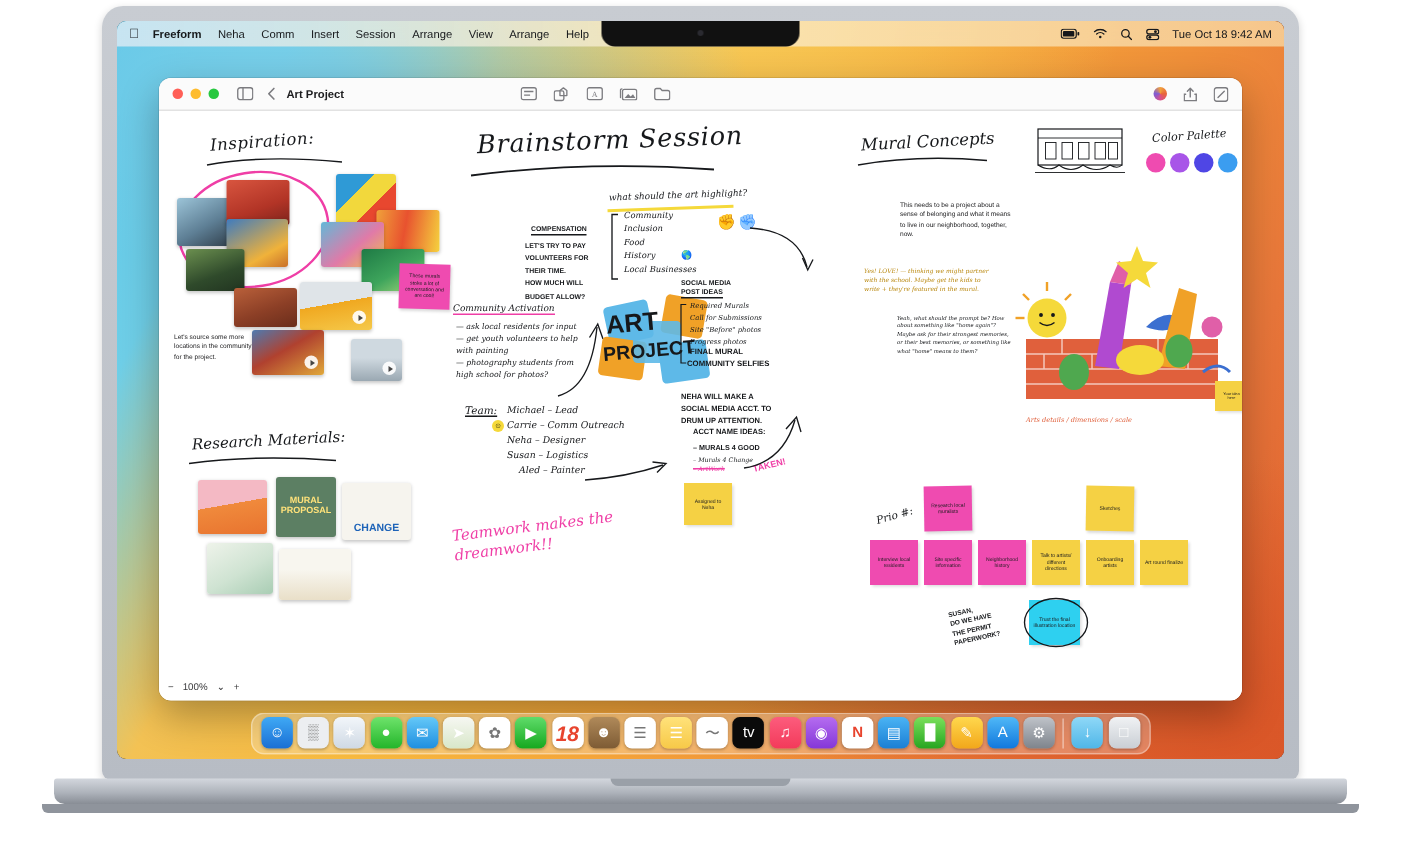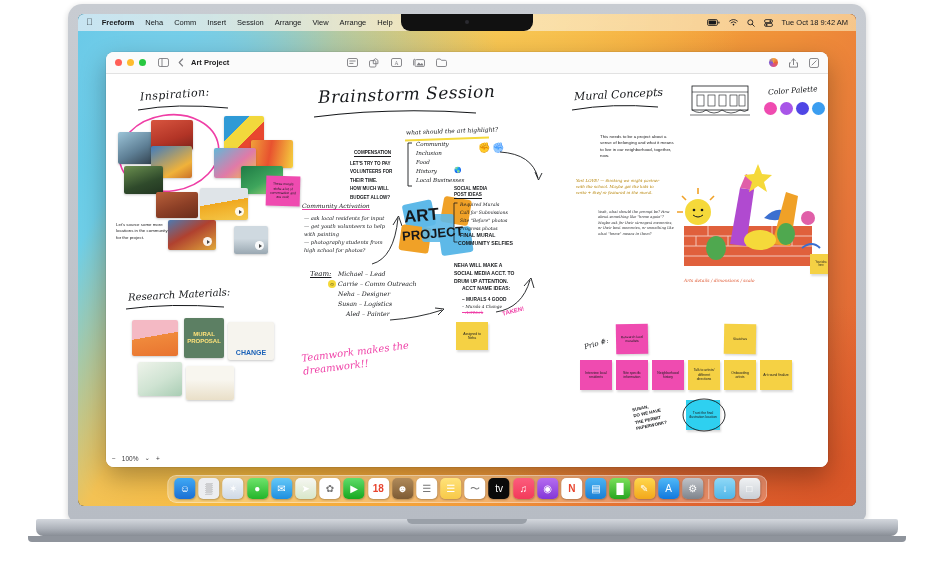--- a/index.html
+++ b/index.html
@@ -541,21 +541,21 @@
           <div class="app" style="background: linear-gradient(rgb(246, 247, 242), rgb(216, 231, 201));">
             <span>➤</span>
           </div>
           <div class="app" style="background: rgb(255, 255, 255);">
             <span style="color: rgb(119, 119, 119);">✿</span>
           </div>
           <div class="app" style="background: linear-gradient(rgb(95, 220, 106), rgb(22, 168, 31));">
             <span>▶</span>
           </div>
           <div class="app" style="background: rgb(255, 255, 255);">
-            <span style="color: rgb(232, 68, 46); font-size: 10px; font-weight: bold;">18</span>
+            <span style="color: rgb(232, 68, 46); font-size: 14px; font-weight: bold; font-style: italic;">18</span>
           </div>
           <div class="app" style="background: linear-gradient(rgb(176, 138, 90), rgb(125, 91, 52));">
             <span>☻</span>
           </div>
           <div class="app" style="background: rgb(255, 255, 255);">
             <span style="color: rgb(119, 119, 119);">☰</span>
           </div>
           <div class="app" style="background: linear-gradient(rgb(255, 226, 122), rgb(247, 201, 72));">
             <span>☰</span>
           </div>

